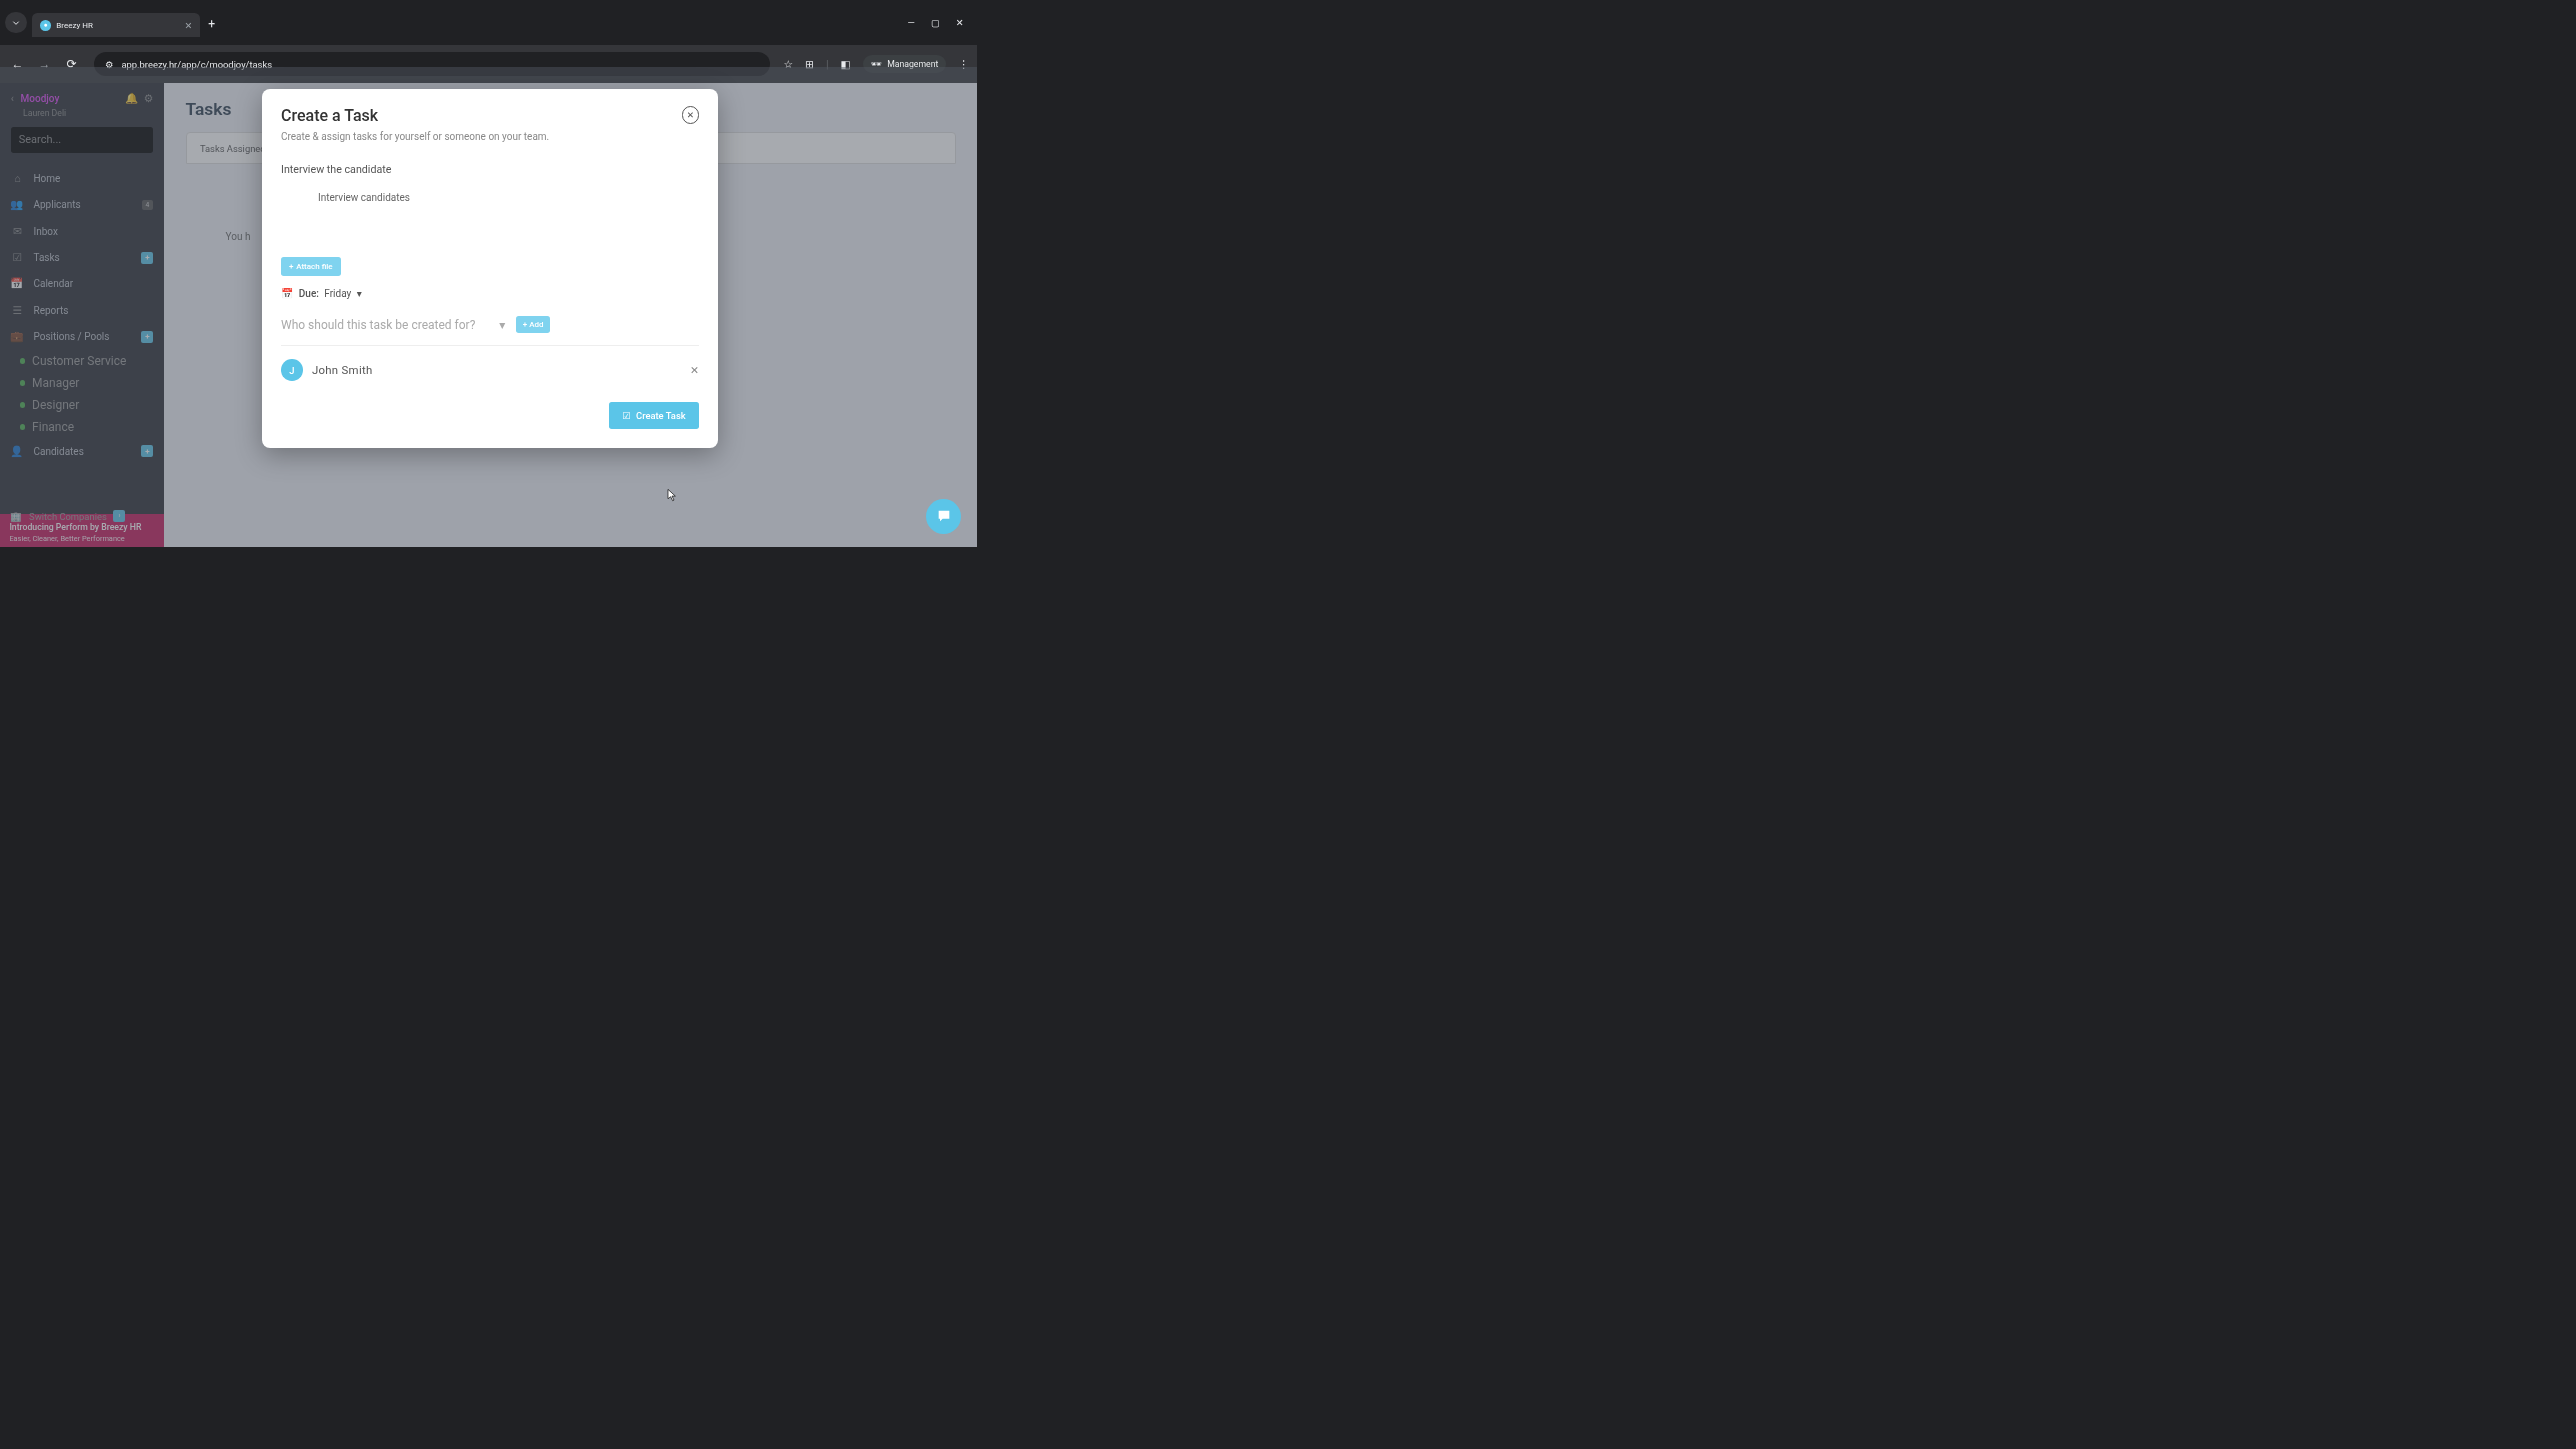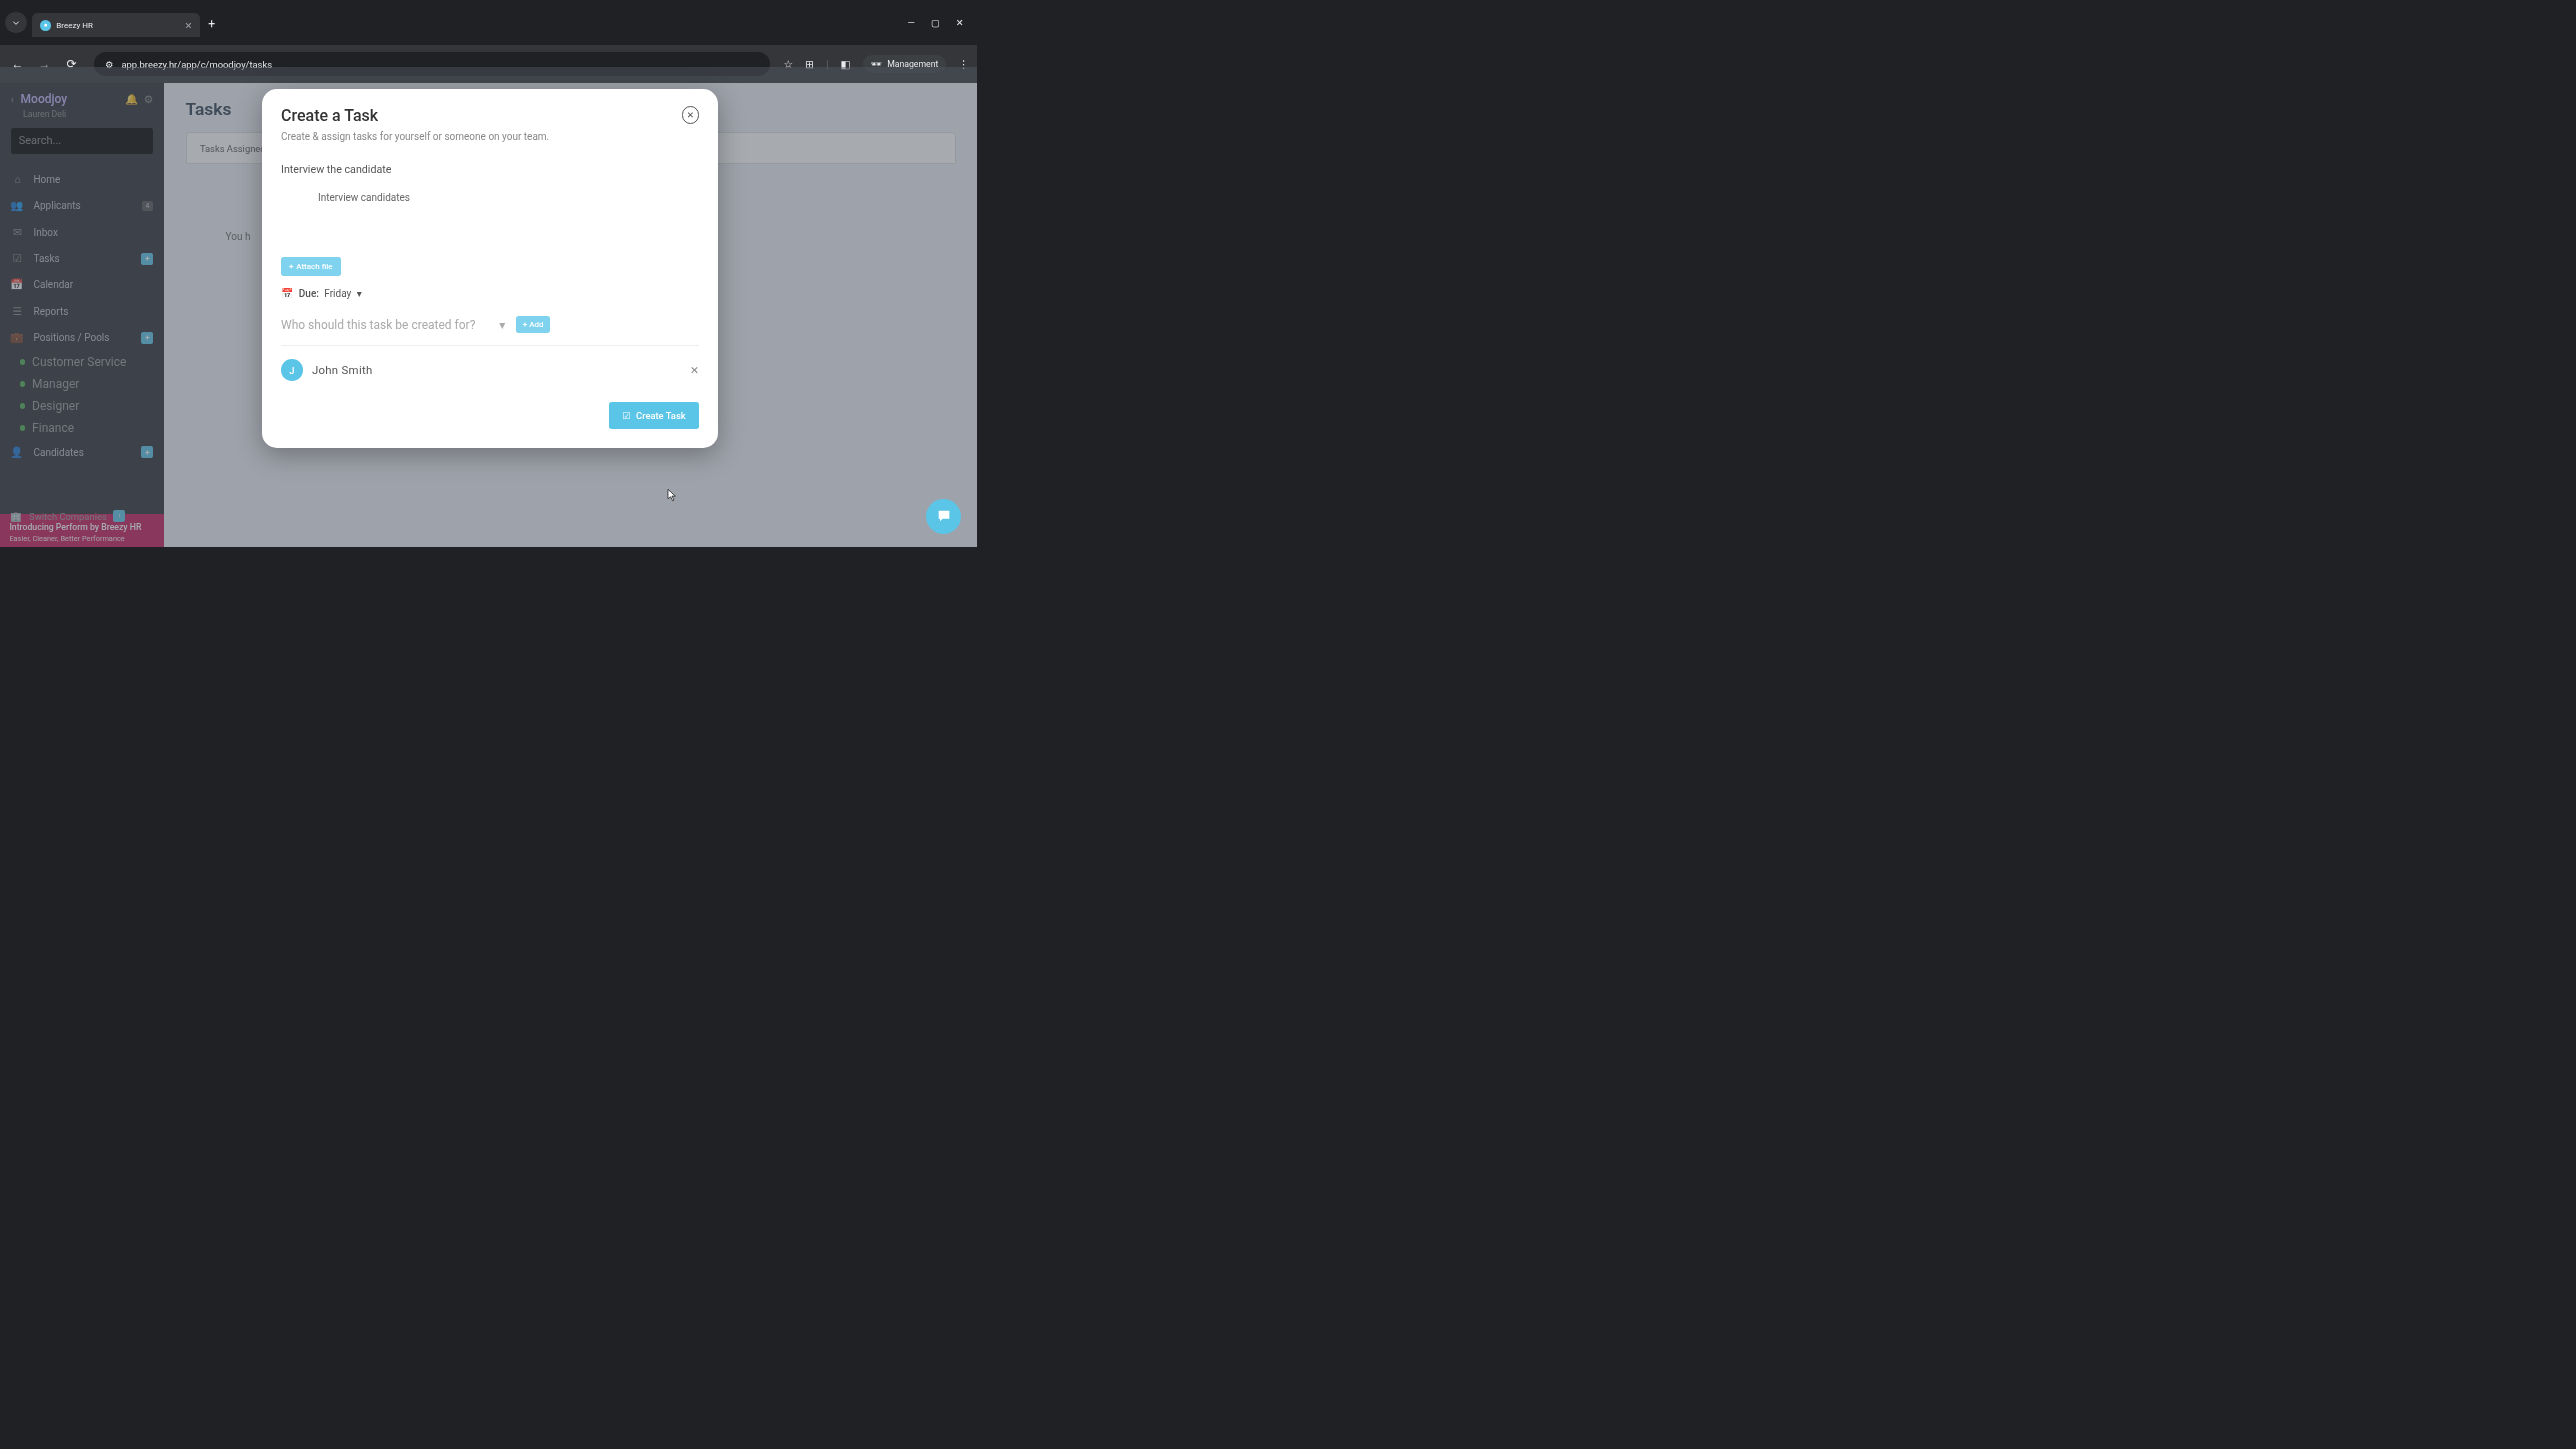--- a/index.html
+++ b/index.html
@@ -24,21 +24,21 @@
     .right-icons { display: flex; align-items: center; gap: 12px; color: #e8eaed; }
     .incognito-badge { display: flex; align-items: center; gap: 5.4px; background: #3c4043; padding: 4px 8px; border-radius: 10.7px; font-size: 8.7px; }
     
     
     .app-container { display: flex; height: calc(100% - 67px); position: relative; }
     
     
     .sidebar { width: 164px; background: #2a2d35; color: #b8bcc5; display: flex; flex-direction: column; position: relative; }
     .sidebar-header { padding: 9.4px 10.7px; display: flex; align-items: center; gap: 6.7px; }
     .back-btn { color: #888; font-size: 10.7px; }
-    .workspace-name { color: #c4b5fd; font-size: 12px; font-weight: 500; }
+    .workspace-name { color: #d946ef; font-size: 10px; font-weight: 500; }
     .workspace-user { color: #888; font-size: 8.7px; margin-left: 23px; margin-top: -6.7px; margin-bottom: 2px; }
     .header-icons { margin-left: auto; display: flex; gap: 5.4px; color: #888; }
     
     .search-box { margin: 6.7px 10.7px; background: #000000; border-radius: 2.7px; padding: 6.7px 8px; color: #888; font-size: 11px; }
     
     .nav-items { padding: 5.4px 0; flex: 1; }
     .nav-item { display: flex; align-items: center; padding: 6.7px 10.7px; gap: 9.4px; color: #b8bcc5; font-size: 10px; }
     .nav-icon { width: 13.4px; text-align: center; color: #888; font-size: 10.7px; }
     .nav-badge { margin-left: auto; background: #555; color: #ccc; font-size: 6.7px; padding: 1.3px 4px; border-radius: 2px; }
     .nav-plus { margin-left: auto; background: #5bc5e8; color: white; font-size: 8px; width: 12px; height: 12px; border-radius: 2px; display: flex; align-items: center; justify-content: center; font-weight: bold; }
@@ -57,21 +57,21 @@
     
     .main-content { flex: 1; background: #eceff4; position: relative; padding: 16px 21.5px; }
     .page-title { font-size: 17.4px; font-weight: 600; color: #2c3e50; margin-bottom: 13.4px; }
     .tabs-bar { display: flex; gap: 16px; border: 0.7px solid #ddd; background: white; border-radius: 4px 4px 0 0; padding: 9.4px 13.4px; font-size: 9.4px; color: #555; }
     .tab-item { }
     
     
     .dim-overlay { position: absolute; top: 67px; left: 0; right: 0; bottom: 0; background: rgba(80, 85, 95, 0.5); }
     
     
-    .modal { position: absolute; top: 89px; left: 262px; width: 456px; background: white; border-radius: 15px; box-shadow: 0 6.7px 27px rgba(0,0,0,0.3); z-index: 100; padding: 0; }
+    .modal { position: absolute; top: 89px; left: 262px; width: 456px; background: white; border-radius: 8px; box-shadow: 0 6.7px 27px rgba(0,0,0,0.3); z-index: 100; padding: 0; }
     .modal-header { padding: 17.4px 19px 5.4px; display: flex; align-items: flex-start; }
     .modal-title { font-size: 16px; font-weight: 500; color: #333; }
     .modal-close { margin-left: auto; width: 17.4px; height: 17.4px; border: 1.3px solid #555; border-radius: 50%; display: flex; align-items: center; justify-content: center; color: #555; font-size: 8.7px; }
     .modal-subtitle { padding: 0 19px 12px; color: #888; font-size: 10px; }
     
     .modal-body { padding: 0 19px; }
     .task-title-input { width: 100%; border: none; padding: 9.4px 0; font-size: 10.7px; color: #555; outline: none; }
     .task-desc { width: 100%; border: none; padding: 6.7px 0 54px; font-size: 10px; color: #666; outline: none; resize: none; margin-left: 37px; }
     
     .attach-btn { background: #7fd3ef; color: white; border: none; padding: 4.7px 8px; border-radius: 2.7px; font-size: 8px; font-weight: 500; display: inline-flex; align-items: center; gap: 2.7px; }

